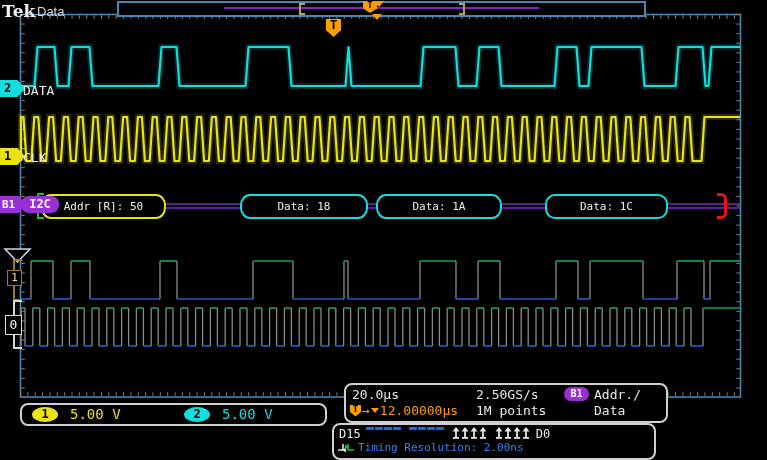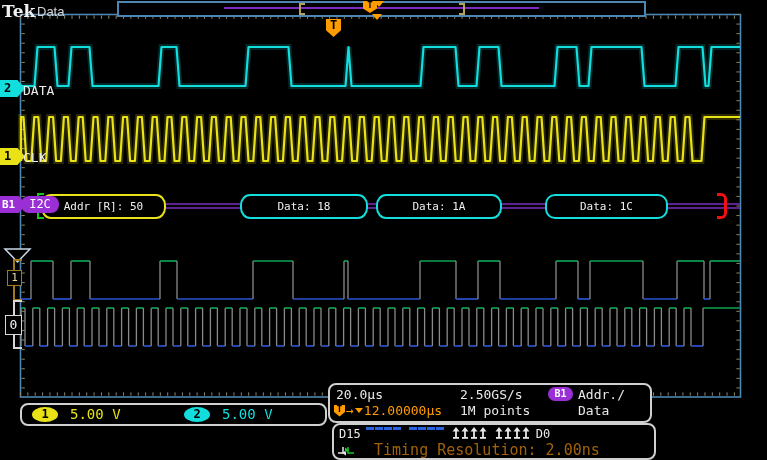--- a/index.html
+++ b/index.html
@@ -31,56 +31,56 @@
          clip-path:polygon(0 0,70% 0,100% 50%,70% 100%,0 100%);}
   .chtag.c2{top:80px;width:21px;background:#12dede;}
   .chtag.c1{top:148px;width:21px;background:#e8e217;}
   .bustag{left:0;top:196px;width:24px;height:17px;background:#9a2fd6;color:#fff;font-weight:bold;font-size:11px;line-height:17px;padding-left:2px;
           clip-path:polygon(0 0,72% 0,100% 50%,72% 100%,0 100%);}
   .chlabel{left:23px;font-size:13px;color:#ececec;}
   .lab-data{top:83px;} .lab-clk{top:150px;}
 
   
   .i2c-badge{left:21px;top:196px;width:38px;height:17px;background:#9a2fd6;border-radius:8px;color:#fff;
-             font-weight:normal;font-size:12px;line-height:17px;text-align:center;z-index:4;}
+             font-weight:bold;font-size:12px;line-height:17px;text-align:center;z-index:4;}
   .bus-box{top:194px;height:21px;background:#000;border:2px solid;border-radius:10px/11px;
            color:#f0f0f0;font-size:11px;line-height:21px;text-align:center;z-index:3;}
   .start-mark{left:37px;top:193px;width:5px;height:22px;border-left:2px solid #19c525;border-top:2px solid #19c525;border-bottom:2px solid #19c525;z-index:2;}
   .stop-mark{left:717px;top:193px;width:7px;height:20px;border-right:3px solid #f01010;border-top:3px solid #f01010;border-bottom:3px solid #f01010;border-radius:0 6px 6px 0;z-index:4;}
 
   
   .dig-brk{left:13px;width:7px;border-left:2px solid;border-top:2px solid;border-bottom:2px solid;}
   .brk-d1{top:259px;height:38px;border-color:#a07a20;}
   .brk-d0{top:300px;height:45px;border-color:#d8d8d8;}
   .dig-lab{background:#000;border:1px solid;text-align:center;z-index:3;}
   .lab-d1{left:7px;top:270px;width:13px;height:14px;border-color:#a07a20;color:#e6d6a0;font-size:11px;line-height:14px;}
   .lab-d0{left:5px;top:315px;width:15px;height:18px;border-color:#d8d8d8;color:#f0f0f0;font-size:13px;line-height:18px;}
 
   
   .rbox{border:2px solid #d0d0d0;border-radius:8px;background:#000;z-index:5;}
   .box-ch{left:20px;top:403px;width:303px;height:19px;}
-  .box-h{left:328px;top:383px;width:320px;height:36px;}
+  .box-h{left:344px;top:383px;width:320px;height:36px;}
   .box-d{left:332px;top:423px;width:320px;height:33px;}
   .oval{position:absolute;width:26px;height:15px;border-radius:50%;color:#000;font-weight:bold;font-size:12px;line-height:15px;text-align:center;}
   .oval.y{left:10px;top:2px;background:#e8e217;}
   .oval.c{left:162px;top:2px;background:#12dede;}
   .vtext{position:absolute;top:1px;font-size:14px;}
   .v1{left:48px;color:#e8e217;} .v2{left:200px;color:#12dede;}
   .hrow{position:absolute;left:6px;font-size:13px;white-space:nowrap;}
   .r1{top:2px;} .r2{top:18px;}
   .hcol2{position:absolute;left:130px;font-size:13px;}
   .b1badge{position:absolute;left:218px;top:2px;width:25px;height:14px;background:#9a2fd6;border-radius:7px;color:#fff;font-weight:bold;font-size:10px;line-height:14px;text-align:center;}
   .buslab{position:absolute;left:248px;font-size:13px;}
   .trigrow{position:absolute;left:4px;top:18px;color:#ff9d00;display:flex;align-items:center;gap:1px;font-size:13px;}
   .trig-t{width:11px;height:12px;font-size:9px;line-height:9px;}
   .tri-s{border-left:4px solid transparent;border-right:4px solid transparent;border-top:5px solid #ff9d00;width:0;height:0;}
   .drow1{position:absolute;left:5px;top:2px;display:flex;align-items:flex-start;font-size:12px;gap:3px;}
   .dash{width:8px;height:3px;background:#2a63e0;margin-right:1px;}
   .dgrp{display:flex;align-items:center;margin:0 2px;}
-  .drow2{position:absolute;left:4px;top:16px;display:flex;align-items:center;gap:20px;font-size:15px;color:#a16207;}
+  .drow2{position:absolute;left:4px;top:16px;display:flex;align-items:center;gap:4px;font-size:11px;color:#3b82f6;}
 </style>
 </head>
 <body>
 <div id="screen">
 
 <svg id="wave" width="767" height="460">
       <rect x="20.5" y="14.5" width="720" height="382.5" fill="none" stroke="#4d86b0" stroke-width="1.6"></rect>
       <line x1="20.5" y1="15.5" x2="20.5" y2="18.8" stroke="#8a8a66" stroke-width="1"></line>
       <line x1="20.5" y1="392.4" x2="20.5" y2="395.7" stroke="#8a8a66" stroke-width="1"></line>
       <line x1="27.86" y1="15.5" x2="27.86" y2="18.8" stroke="#8a8a66" stroke-width="1"></line>

